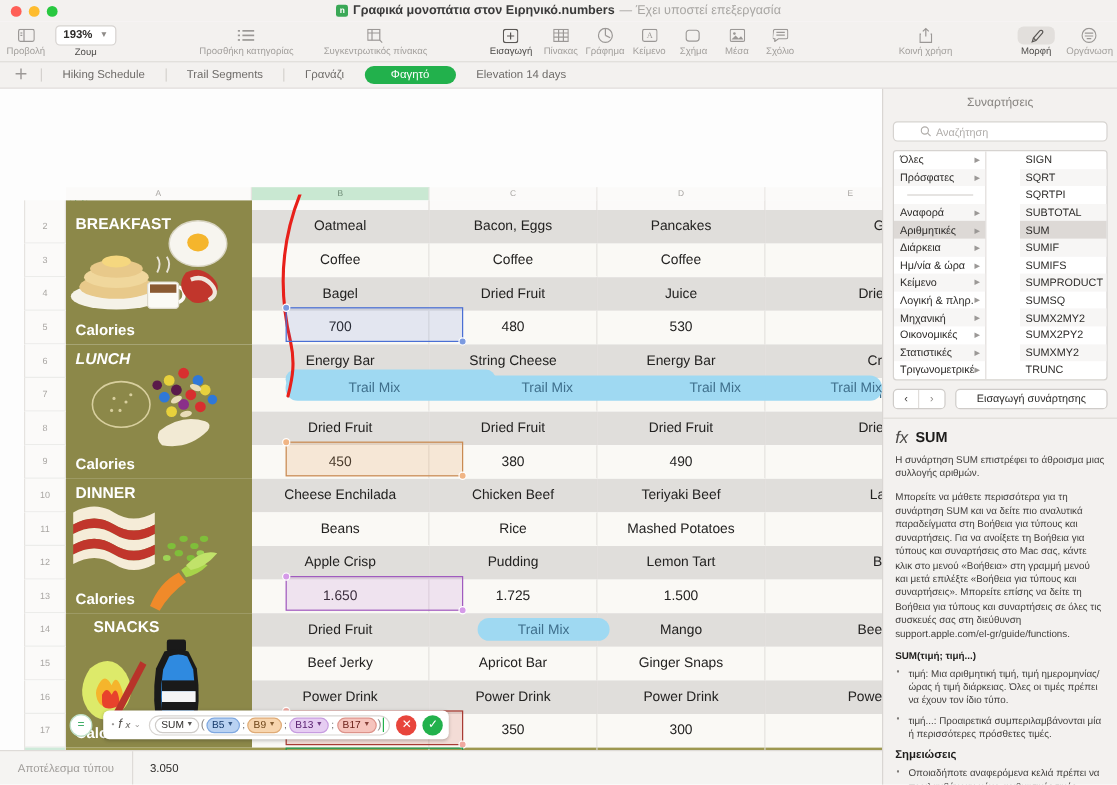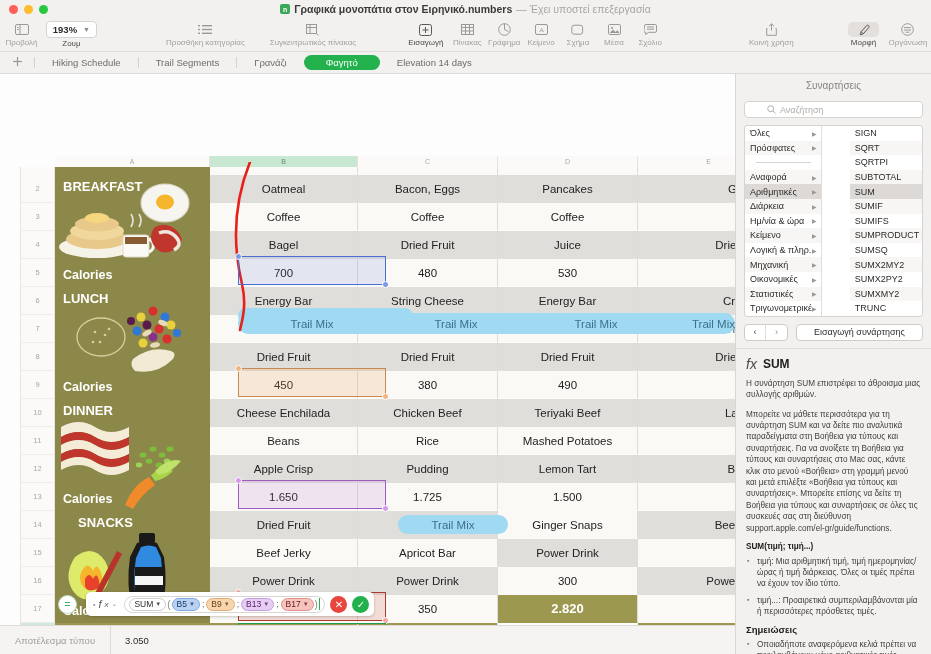--- a/index.html
+++ b/index.html
@@ -430,21 +430,21 @@
                 <rect x="68" y="60" width="26" height="22" rx="3" fill="#fbfaf5" stroke="#ddd9cc"></rect>
                 <path d="M94 64 a7 7 0 0 1 0 13" fill="none" stroke="#fbfaf5" stroke-width="3"></path>
                 <rect x="70" y="62" width="22" height="7" fill="#8a5a32"></rect>
                 <path d="M76 52 q4 -7 0 -13 M84 52 q4 -7 0 -13" stroke="#e8e4d8" stroke-width="1.6" fill="none"></path>
                 <path d="M100 52 q12 -6 22 4 q10 10 -2 18 q-12 8 -20 -2 q-8 -10 0 -20 z" fill="#c1362c"></path>
                 <path d="M104 58 q10 -4 17 4 q7 8 -2 13" fill="none" stroke="#f0e6dc" stroke-width="3.5"></path>
               </svg>
               <div style="position:absolute;left:8px;bottom:5px;font-size:12.5px;font-weight:bold;color:#fff;">Calories</div>
             </div>
             <div class="art-cell" style="height:112px;">
-              <div style="position:absolute;left:8px;top:4px;font-size:13px;font-weight:bold;color:#fff;">LUNCH</div>
+              <div style="position:absolute;left:8px;top:4px;font-size:13px;font-weight:bold;color:#fff;font-style:italic;">LUNCH</div>
               <svg width="155" height="112" viewBox="0 0 155 112" style="position:absolute;left:0;top:0;">
                 <ellipse cx="46" cy="50" rx="24" ry="19" fill="none" stroke="#d8cf9e" stroke-width="1.3"></ellipse>
                 <circle cx="40" cy="45" r="1.3" fill="#d8cf9e"></circle>
                   <circle cx="50" cy="48" r="1.3" fill="#d8cf9e"></circle>
                 <circle cx="45" cy="55" r="1.3" fill="#d8cf9e"></circle>
                   <circle cx="54" cy="42" r="1.3" fill="#d8cf9e"></circle>
                 <circle cx="38" cy="55" r="1.3" fill="#d8cf9e"></circle>
                 <path d="M78 72 q18 -14 38 -8 q6 2 2 8 q-16 16 -38 12 q-6 -6 -2 -12 z" fill="#f2ead4"></path>
                 <circle cx="86" cy="30" r="4.5" fill="#e8d13c"></circle>
                   <circle cx="98" cy="24" r="4.5" fill="#d82f2f"></circle>
@@ -555,20 +555,21 @@
             <div class="cell shade">Juice</div>
             <div class="cell light">530</div>
             <div class="cell shade">Energy Bar</div>
             <div class="cell light" style="color:#3f6f8c;">Trail Mix</div>
             <div class="cell shade">Dried Fruit</div>
             <div class="cell light">490</div>
             <div class="cell shade">Teriyaki Beef</div>
             <div class="cell light">Mashed Potatoes</div>
             <div class="cell shade">Lemon Tart</div>
             <div class="cell light">1.500</div>
+            <div class="cell shade">Mango</div>
             <div class="cell light">Ginger Snaps</div>
             <div class="cell shade">Power Drink</div>
             <div class="cell light">300</div>
             <div class="cell total">2.820</div>
           </div>
 
           <div class="col" style="width:142px;">
             <div class="spacer-white"></div>
             <div class="cell shade" style="justify-content:flex-end;padding-right:10px;">Granola</div>
             <div class="cell light" style="justify-content:flex-end;padding-right:10px;">Coffee</div>

